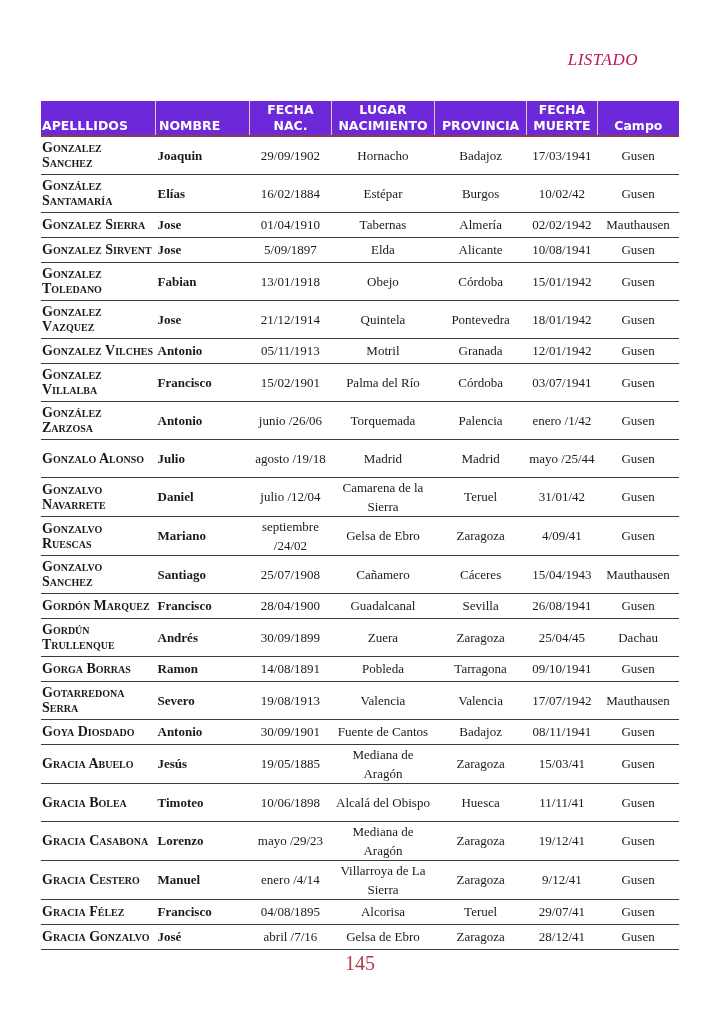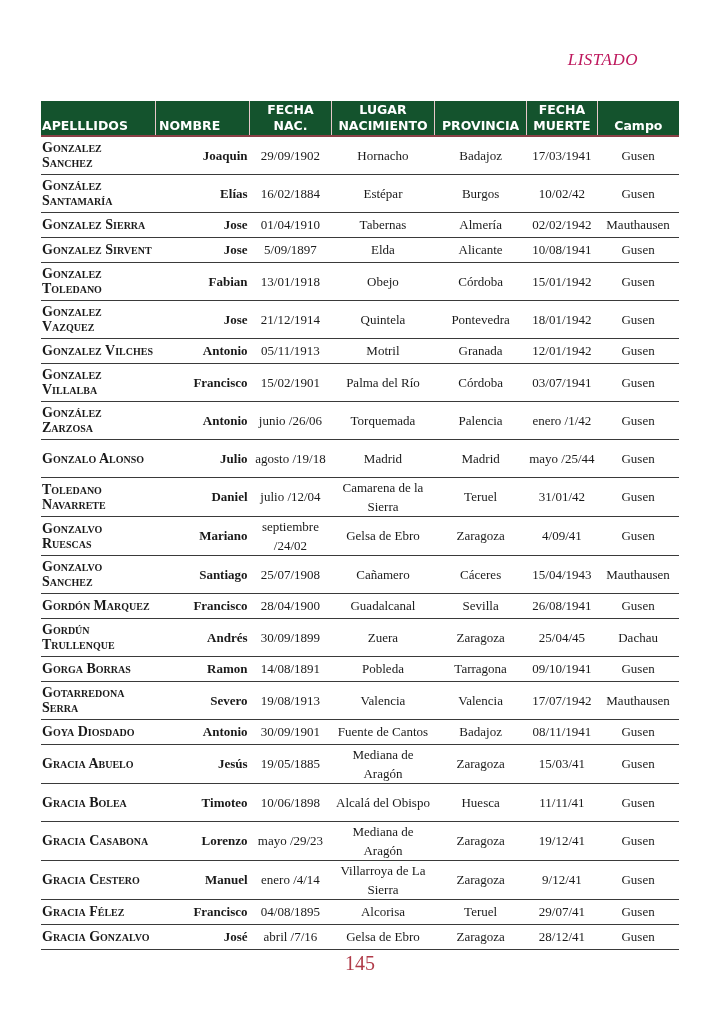--- a/index.html
+++ b/index.html
@@ -2,31 +2,31 @@
 <html><head>
 <meta charset="utf-8">
 <style>
   html, body { margin: 0; padding: 0; background: #ffffff; }
   body { width: 720px; height: 1016px; position: relative; overflow: hidden;
          font-family: "Liberation Serif", "DejaVu Serif", serif; color: #1a1a1a; }
   .section-title { position: absolute; top: 50px; right: 82px; font-style: italic;
          font-size: 17px; color: #be185d; letter-spacing: 0.5px; }
   table { position: absolute; top: 101px; left: 41px; width: 638px;
          border-collapse: collapse; table-layout: fixed; }
-  thead th { background: #14532d; color: #ffffff; font-family: "DejaVu Sans", sans-serif;
+  thead th { background: #6d28d9; color: #ffffff; font-family: "DejaVu Sans", sans-serif;
          font-weight: bold; font-size: 12.5px; line-height: 16px; vertical-align: bottom;
          padding: 1px 3px 1px 3px; border-left: 1px solid #e8c7ca; border-bottom: 2px solid #8a3f46; }
   thead th:first-child { border-left: none; text-align: left; padding-left: 1px; }
   thead th.left { text-align: left; }
   thead th.center { text-align: center; }
   tbody td { font-size: 13px; line-height: 19px; text-align: center; vertical-align: middle;
          padding: 0 2px; border-bottom: 1.5px solid #3a3a3a; }
   tbody tr td:first-child { text-align: left; font-weight: bold; font-variant: small-caps;
          font-size: 14px; line-height: 15px; padding-left: 1px; white-space: normal; }
-  tbody tr td.nombre { text-align: right; font-weight: bold; padding-left: 2px; }
+  tbody tr td.nombre { text-align: left; font-weight: bold; padding-left: 2px; }
   tbody tr { height: 25px; }
   tbody tr.tall { height: 38px; }
   .page-number { position: absolute; top: 952px; left: 0; width: 720px; text-align: center;
          font-size: 20px; color: #b03a48; }
 </style>
 </head>
 <body>
 
 <div class="section-title">LISTADO</div>
 
@@ -136,21 +136,21 @@
       <tr class="tall">
         <td>Gonzalo Alonso</td>
         <td class="nombre">Julio</td>
         <td>agosto /19/18</td>
         <td>Madrid</td>
         <td>Madrid</td>
         <td>mayo /25/44</td>
         <td>Gusen</td>
       </tr>
       <tr class="tall">
-        <td>Toledano Navarrete</td>
+        <td>Gonzalvo Navarrete</td>
         <td class="nombre">Daniel</td>
         <td>julio /12/04</td>
         <td>Camarena de la Sierra</td>
         <td>Teruel</td>
         <td>31/01/42</td>
         <td>Gusen</td>
       </tr>
       <tr class="tall">
         <td>Gonzalvo Ruescas</td>
         <td class="nombre">Mariano</td>

